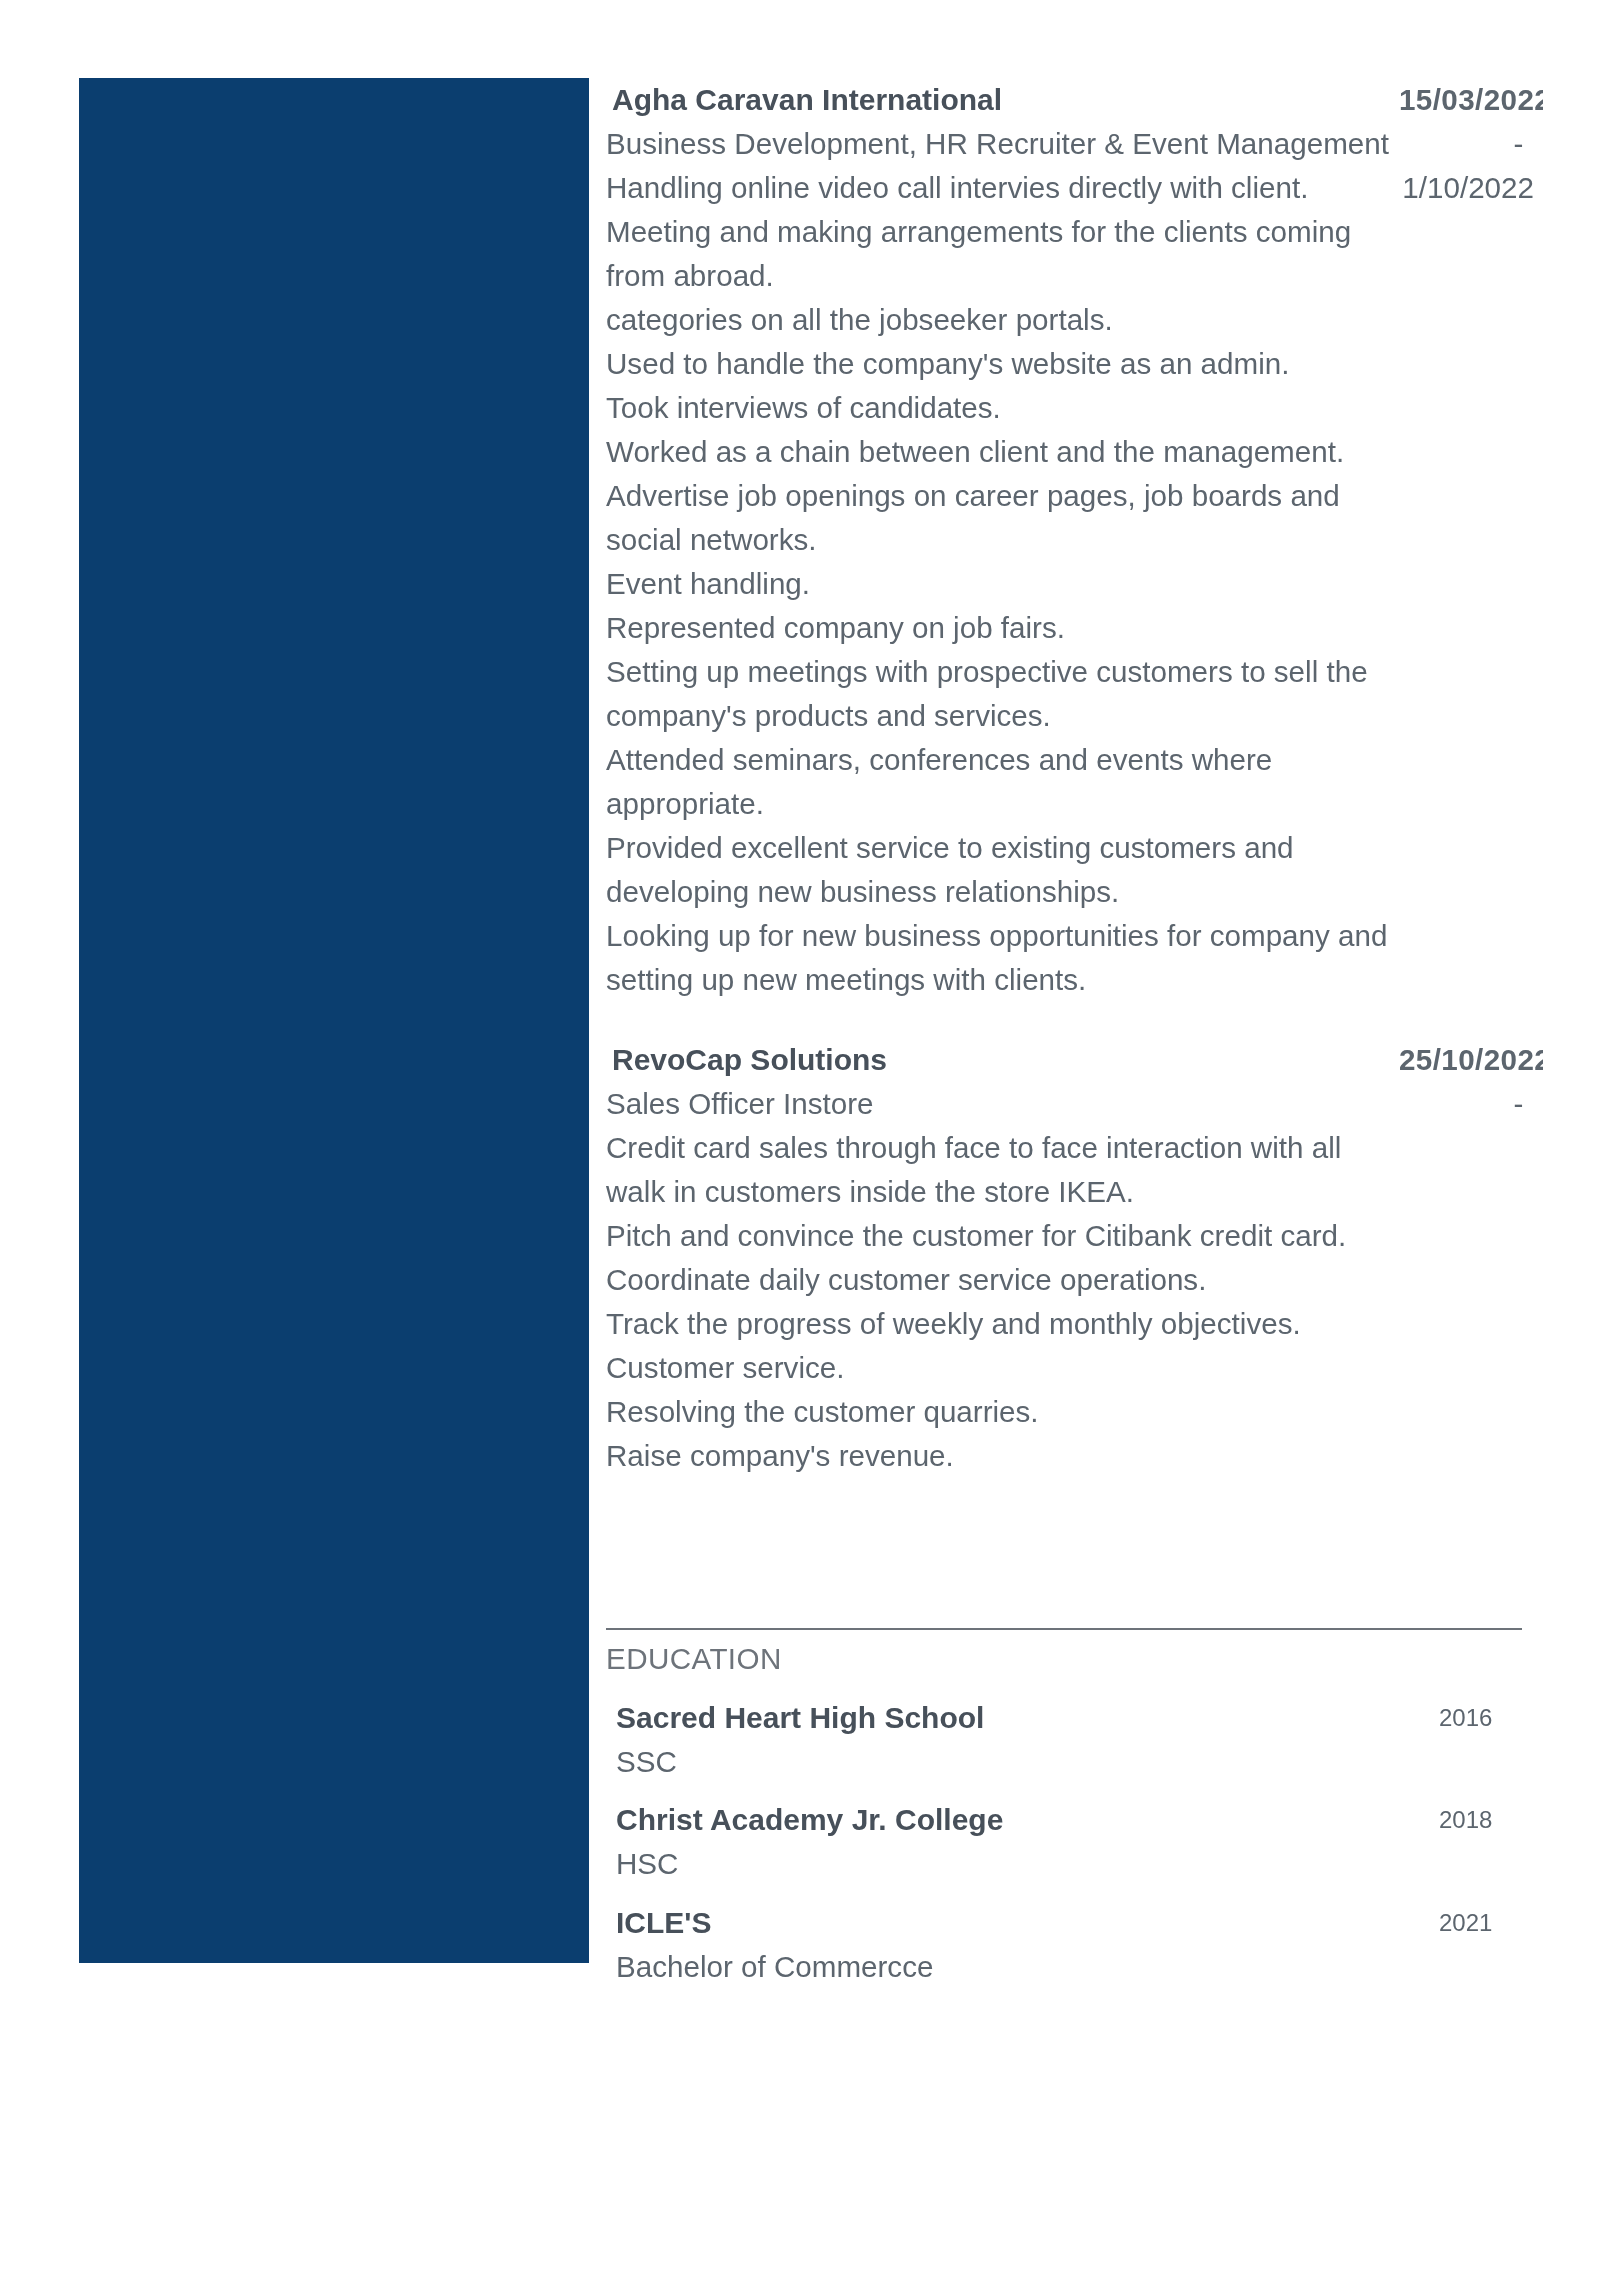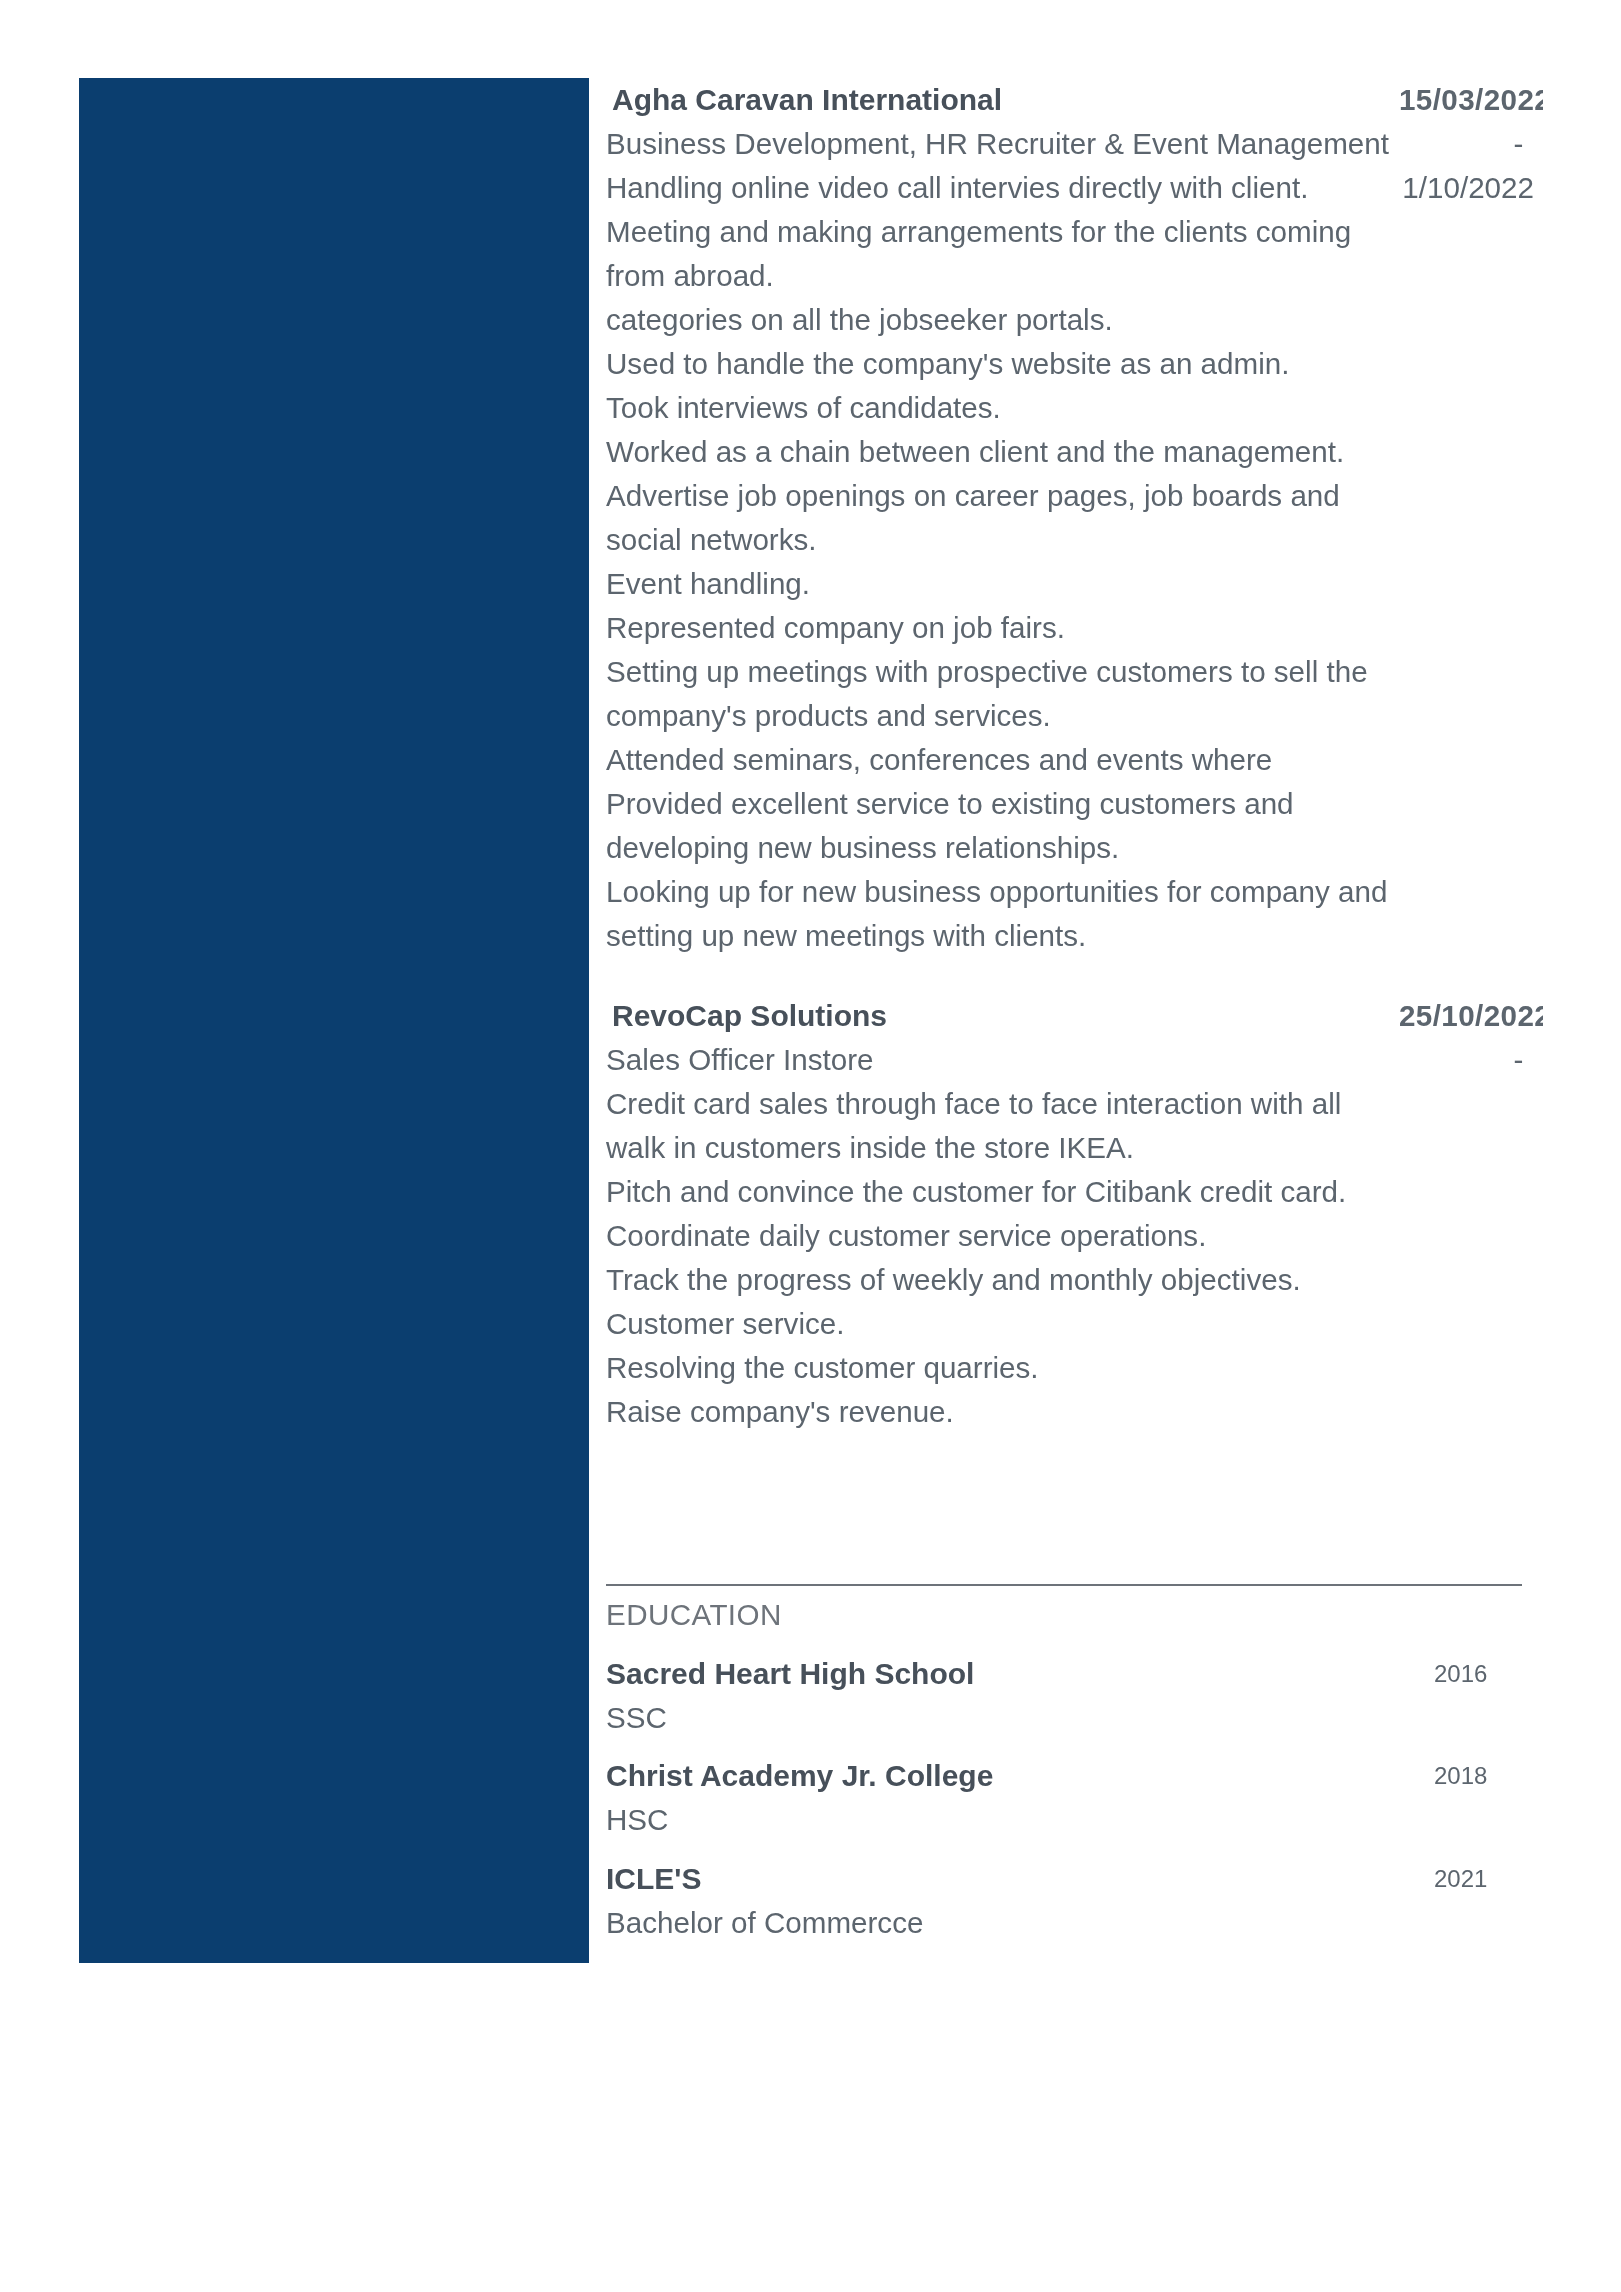--- a/index.html
+++ b/index.html
@@ -46,21 +46,21 @@
   .rule {
     border:none; margin:0 20.6px 0 0;
     border-top:2.7px solid #6d737a;
   }
   .edu-header {
     margin-top:7.2px;
     font-size:29.6px; color:#6d737a;
     letter-spacing:0.4px; line-height:44px;
   }
   .edu-entries { margin-top:15px; }
-  .edu-entry { display:flex; }
+  .edu-entry { display:flex;margin-left:10px; }
   .edu-entry + .edu-entry { margin-top:14.3px; }
   .edu-left { flex:0 0 793px; width:793px; }
   .school {
     font-size:30px; font-weight:bold; color:#47505a;
     line-height:44px; white-space:nowrap;
   }
   .degree {
     font-size:29.6px; color:#5c656e;
     line-height:44px; white-space:nowrap;
   }
@@ -88,20 +88,21 @@
             <div class="body-line">Used to handle the company's website as an admin.</div>
             <div class="body-line">Took interviews of candidates.</div>
             <div class="body-line">Worked as a chain between client and the management.</div>
             <div class="body-line">Advertise job openings on career pages, job boards and</div>
             <div class="body-line">social networks.</div>
             <div class="body-line">Event handling.</div>
             <div class="body-line">Represented company on job fairs.</div>
             <div class="body-line">Setting up meetings with prospective customers to sell the</div>
             <div class="body-line">company's products and services.</div>
             <div class="body-line">Attended seminars, conferences and events where</div>
+            <div class="body-line">appropriate.</div>
             <div class="body-line">Provided excellent service to existing customers and</div>
             <div class="body-line">developing new business relationships.</div>
             <div class="body-line">Looking up for new business opportunities for company and</div>
             <div class="body-line">setting up new meetings with clients.</div>
           </div>
           <div class="dates">
             <div class="date-line date-start">15/03/2022</div>
             <div class="date-line date-dash">-</div>
             <div class="date-line date-end">1/10/2022</div>
           </div>

